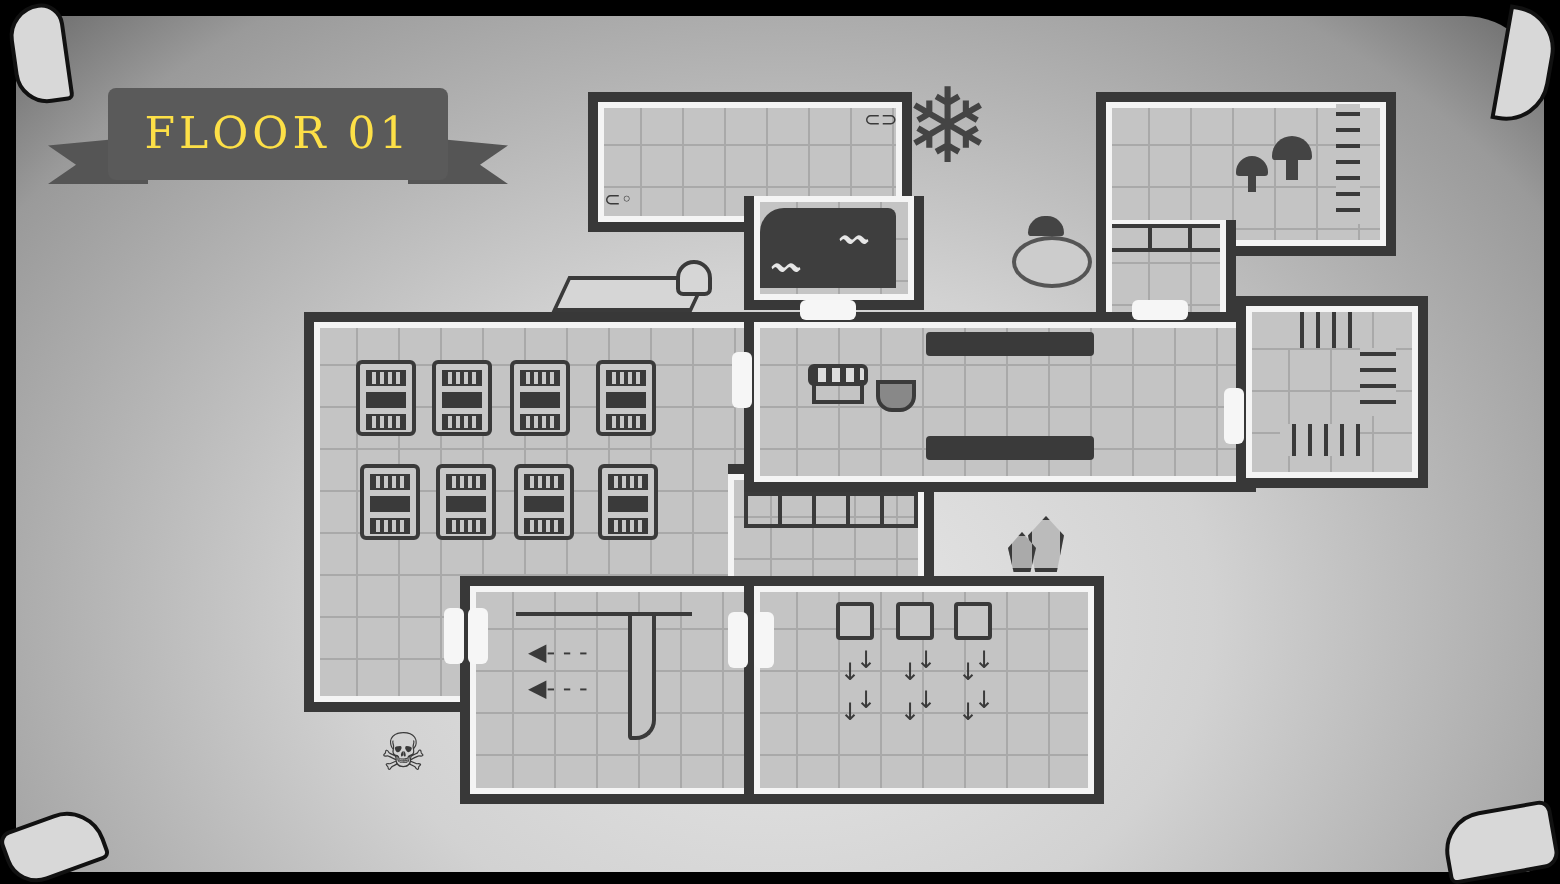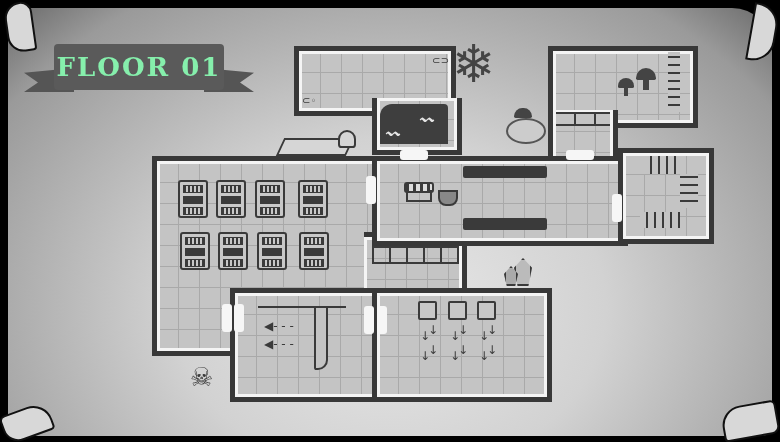--- a/index.html
+++ b/index.html
@@ -12,21 +12,21 @@
   .curl-tr{right:4px;top:4px;width:22px;height:54px;border-radius:0 22px 22px 0;transform:rotate(10deg);}
   .curl-bl{left:2px;bottom:4px;width:46px;height:26px;border-radius:6px 20px 4px 16px;transform:rotate(-20deg);}
   .curl-br{right:2px;bottom:4px;width:52px;height:30px;border-radius:20px 6px 8px 4px;transform:rotate(-10deg);}
 
   .banner{position:absolute;left:24px;top:36px;width:230px;height:68px;}
   .banner .tail{position:absolute;top:32px;width:50px;height:24px;background:#555;}
   .banner .tail.l{left:0;clip-path:polygon(0 20%,100% 0,100% 100%,0 100%,28% 60%);}
   .banner .tail.r{right:0;clip-path:polygon(0 0,100% 20%,72% 60%,100% 100%,0 100%);}
   .banner .body{position:absolute;left:30px;top:8px;width:170px;height:46px;background:#5a5a5a;border-radius:4px;
     display:flex;align-items:center;justify-content:center;}
-  .banner .title{color:#86efac;font-size:26px;font-weight:bold;letter-spacing:2px;}
+  .banner .title{color:#fde047;font-size:22px;font-weight:normal;letter-spacing:2px;}
 
   .room{position:absolute;background-color:#c4c4c4;
     background-image:linear-gradient(#a9a9a9 1px,transparent 1px),linear-gradient(90deg,#a9a9a9 1px,transparent 1px);
     background-size:21px 21px;border:5px solid #383838;box-shadow:inset 0 0 0 3px #f4f4f4;}
   .door{position:absolute;background:#f6f6f6;border-radius:3px;}
   .door.h{width:28px;height:10px;}
   .door.v{width:10px;height:28px;}
 
   .shelf{position:absolute;width:26px;height:34px;border:2px solid #3a3a3a;border-radius:3px;background:#c8c8c8;}
   .shelf i{display:block;height:6px;margin:3px 3px 0;border:1px solid #3a3a3a;background:repeating-linear-gradient(90deg,#3a3a3a 0 2px,#c8c8c8 2px 4px);}

